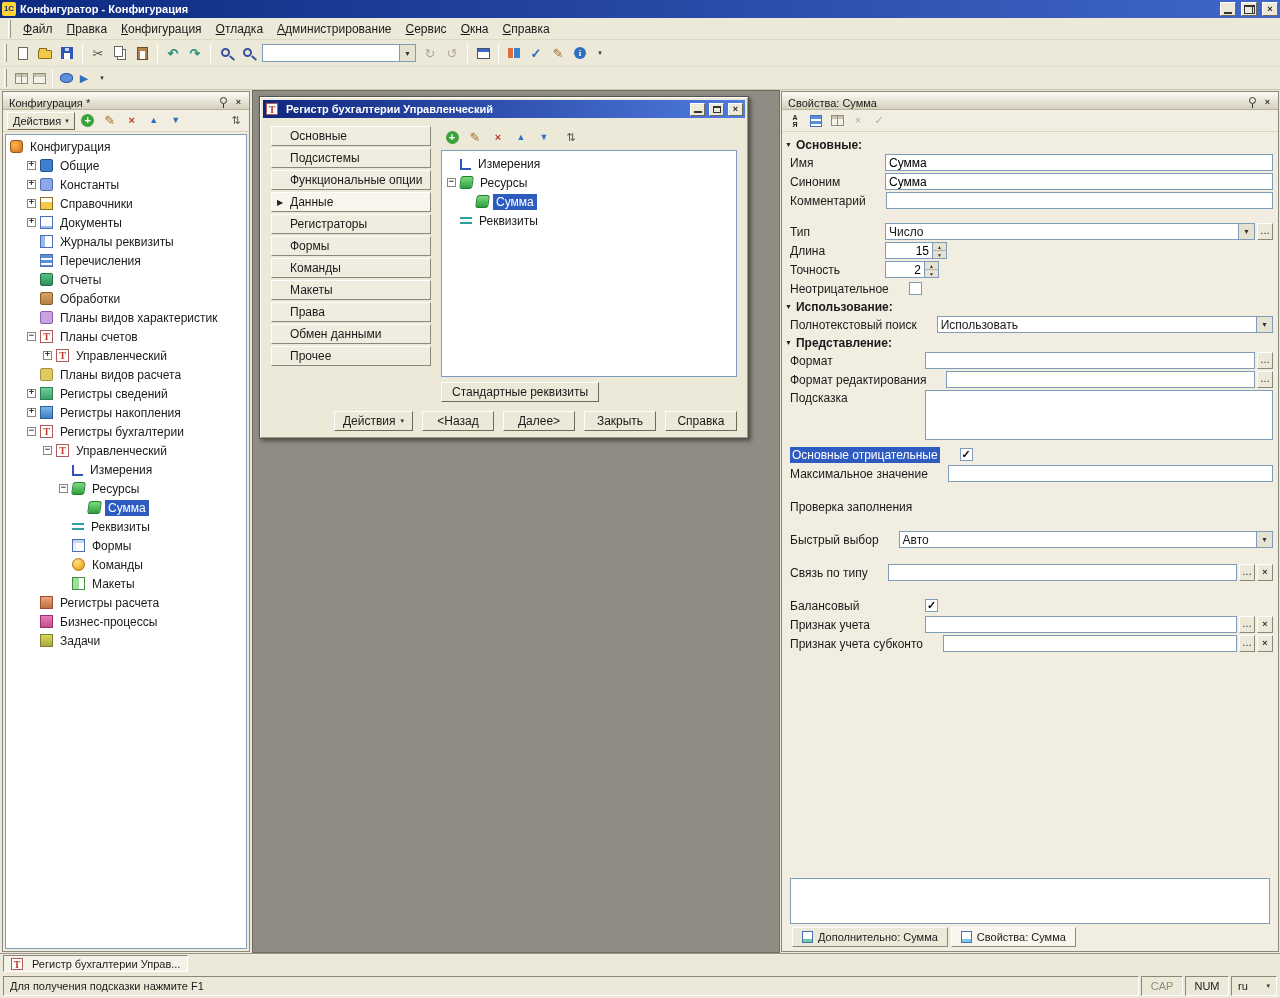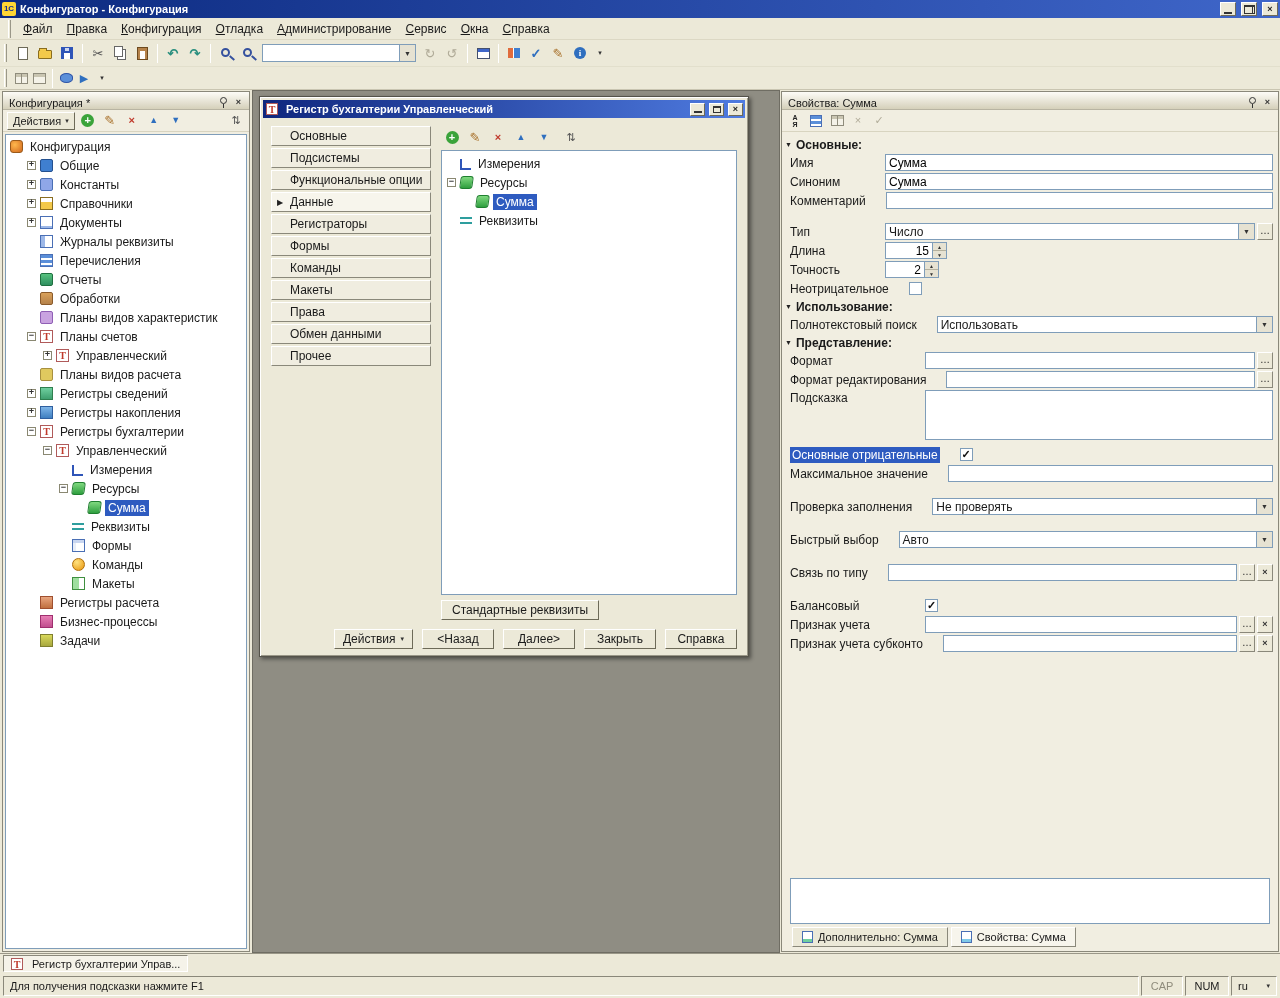--- a/index.html
+++ b/index.html
@@ -117,21 +117,21 @@
   .ti-task{background:linear-gradient(180deg,#d9d95b,#a8a83f);border:1px solid #7f7f2f}
   .ti-axes{width:11px;height:11px;border-left:2px solid #2f55b8;border-bottom:2px solid #2f55b8;border-radius:0;background:transparent;margin-top:1px}
   .ti-res{background:linear-gradient(180deg,#7fd97f,#2f9f3f);border:1px solid #1f7f2f;border-radius:3px;transform:skewX(-8deg)}
   .ti-attr{width:12px;background:linear-gradient(180deg,transparent 0 3px,#2e9e9e 3px 5px,transparent 5px 8px,#2e9e9e 8px 10px,transparent 10px)}
   .ti-form{background:#fff;border:1px solid #4a6fb5;box-shadow:inset 0 3px 0 #c9d6f0,inset 3px 0 0 #e8eef8}
   .ti-cmd{background:radial-gradient(circle at 35% 30%,#ffe27f,#e8940a);border-radius:50%;border:1px solid #b06f0a}
   .ti-layout{background:linear-gradient(90deg,#9fdf9f 6px,#fff 6px);border:1px solid #3f8f3f}
   .ti.small{width:12px;height:12px}
 
   
-  .dialog{position:absolute;left:6px;top:5px;width:490px;height:561px;background:#ece9d8;border:1px solid #55534a;box-shadow:2px 2px 4px rgba(0,0,0,.45),inset 1px 1px 0 #fff,inset -1px -1px 0 #9a9788;padding:3px;display:flex;flex-direction:column}
+  .dialog{position:absolute;left:6px;top:5px;width:490px;height:343px;background:#ece9d8;border:1px solid #55534a;box-shadow:2px 2px 4px rgba(0,0,0,.45),inset 1px 1px 0 #fff,inset -1px -1px 0 #9a9788;padding:3px;display:flex;flex-direction:column}
   .dlg-title{height:18px;background:linear-gradient(90deg,#10277e,#4f7be0);display:flex;align-items:center;gap:4px;padding:0 2px 0 3px;flex:none}
   .dlg-title .dlg-text{flex:1;color:#fff;font-weight:bold;font-size:11px;white-space:nowrap;overflow:hidden}
   .dlg-ctl{width:15px;height:13px;background:#ece9d8;border:1px solid;border-color:#fff #6d6a58 #6d6a58 #fff;display:flex;align-items:center;justify-content:center}
   .dlg-body{flex:1;display:flex;gap:10px;padding:8px 8px 2px;overflow:hidden}
   .dlg-tabs{width:160px;display:flex;flex-direction:column;gap:2px;flex:none}
   .dtab{position:relative;height:20px;background:#f0ede0;border:1px solid;border-color:#fff #8a887a #8a887a #fff;display:flex;align-items:center;padding-left:18px;white-space:nowrap;overflow:hidden}
   .dtab .mark{position:absolute;left:5px;font-size:8px;color:#222;display:none}
   .dtab.active{background:#f7f5ec}
   .dtab.active .mark{display:block}
   .dlg-content{flex:1;display:flex;flex-direction:column;overflow:hidden}
@@ -763,26 +763,20 @@
       </div>
       <div class="prow">
         <span class="plabel w135">Максимальное значение</span>
         <span class="pfield">
             <input class="txt" value="" style="">
           </span>
       </div>
       <div class="pgap2"></div>
       <div class="prow">
         <span class="plabel w118">Проверка заполнения</span>
-        <span class="pfield">
-            <span class="combo">
-              <span class="combo-text">Не проверять</span>
-              <span class="cmb-btn">▼</span>
-            </span>
-          </span>
       </div>
       <div class="pgap2"></div>
       <div class="prow">
         <span class="plabel w103">Быстрый выбор</span>
         <span class="pfield">
             <span class="combo">
               <span class="combo-text">Авто</span>
               <span class="cmb-btn">▼</span>
             </span>
           </span>

